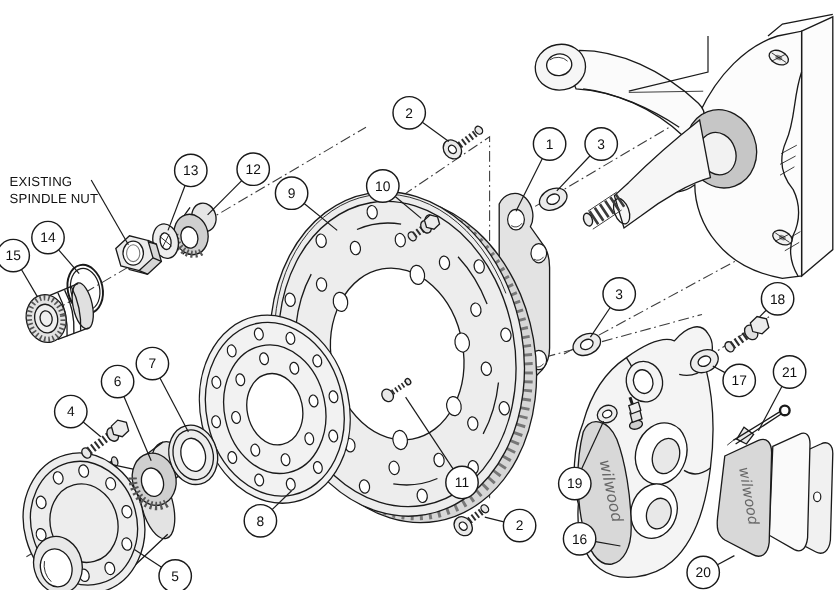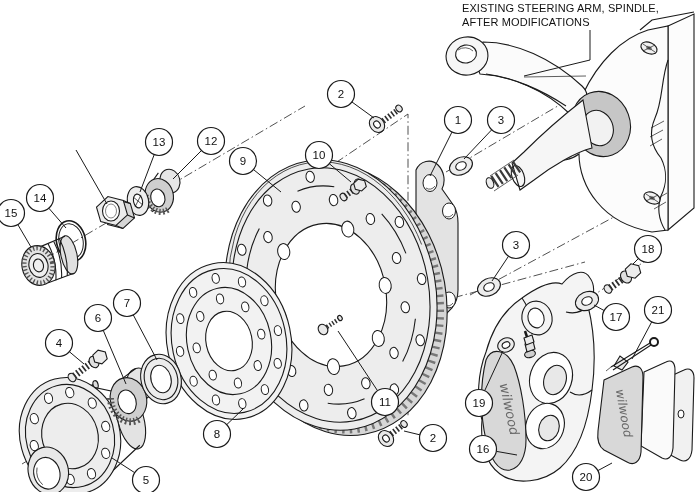--- a/index.html
+++ b/index.html
@@ -453,15 +453,15 @@
           <text x="586" y="481" class="balloon-num">20</text>
         </g>
         <g>
           <line x1="651.6723366068587" y1="321.9252117793815" x2="632" y2="359" class="leader"></line>
           <circle cx="658" cy="310" r="13.5" class="balloon"></circle>
           <text x="658" y="314" class="balloon-num">21</text>
         </g>
       </g>
 </svg>
 
-<div class="label" style="left:462px;top:2px">EXISTING STEERING ARM, SPINDLE,
-AFTER MODIFICATIONS</div>
+<div class="label" style="left:8px;top:146px">EXISTING
+SPINDLE NUT</div>
 </div>
 
 </body></html>

